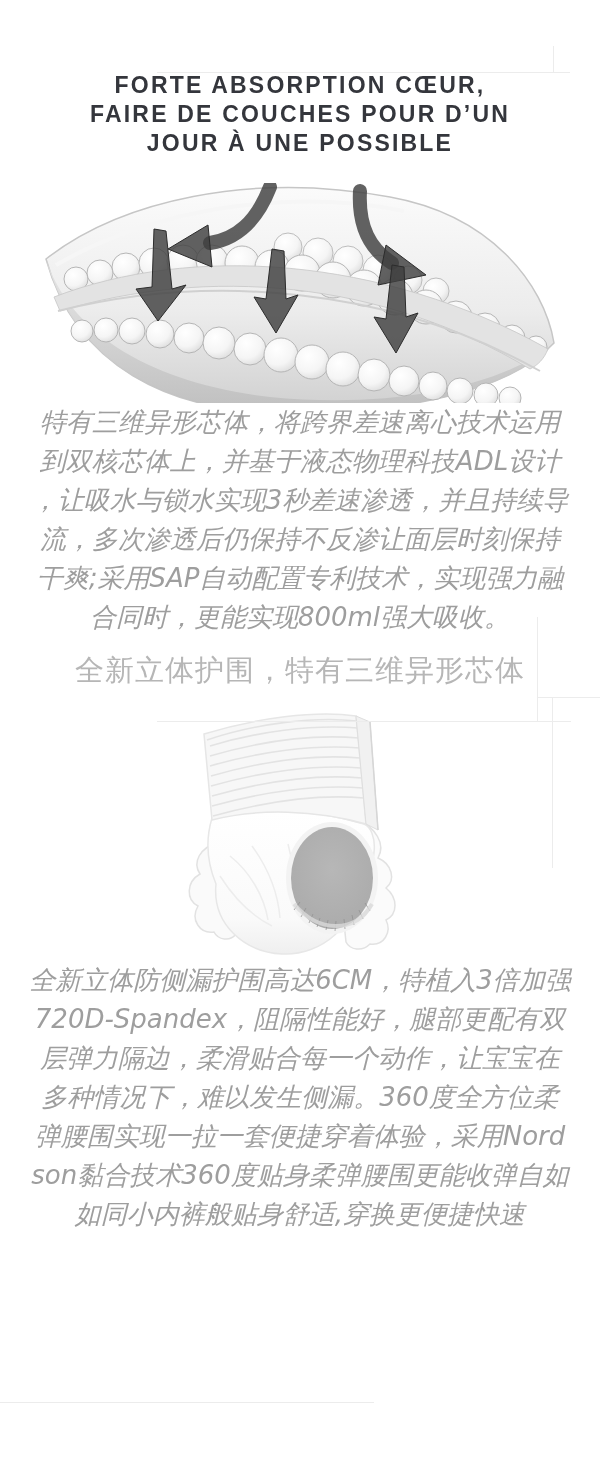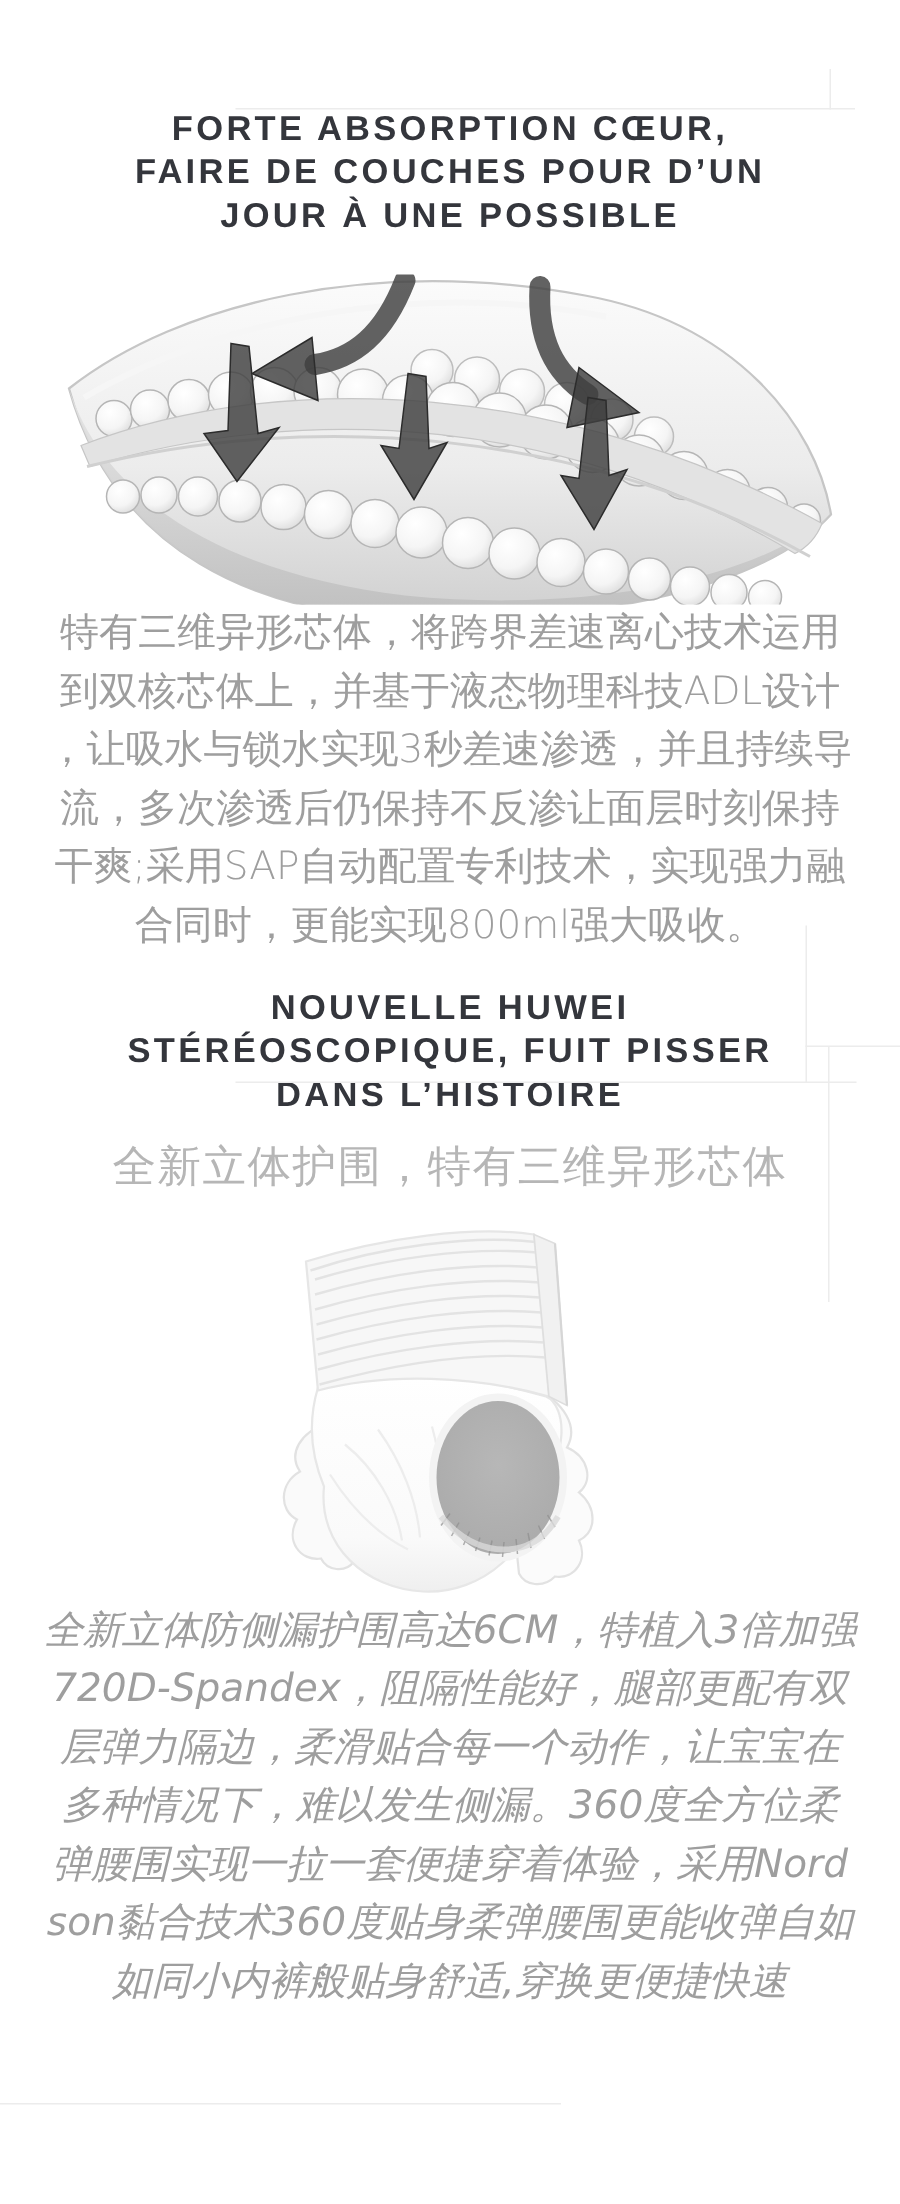--- a/index.html
+++ b/index.html
@@ -32,21 +32,21 @@
     font-family:"DejaVu Sans","Liberation Sans",sans-serif;
   }
   .sub1 { margin-top:31px; }
   .sub2 { margin-top:15px; }
   .zh-body {
     font-weight:300; font-size:26px; line-height:39px;
     color:#9e9e9e; text-align:center; white-space:pre-line;
     margin-left:20px; margin-right:20px;
     font-family:"DejaVu Sans","Liberation Sans",sans-serif;
   }
-  .body1 { margin-top:0px; }
+  .body1 { margin-top:0px;font-style:italic; }
   .body2 { margin-top:3px;font-style:italic; }
 
   .figure1 { margin:25px auto 0 auto; width:520px; height:220px; }
   .figure2 { margin:18px 0 0 160px; width:236px; height:252px; }
   svg { display:block; }
 </style>
 </head>
 <body>
 
 <div class="page">
@@ -160,23 +160,20 @@
 
     <p class="zh-body body1">特有三维异形芯体，将跨界差速离心技术运用
 到双核芯体上，并基于液态物理科技ADL设计
 ，让吸水与锁水实现3秒差速渗透，并且持续导
 流，多次渗透后仍保持不反渗让面层时刻保持
 干爽;采用SAP自动配置专利技术，实现强力融
 合同时，更能实现800ml强大吸收。</p>
   </section>
 
   <section>
-    <h1 class="fr-heading h2">NOUVELLE HUWEI
-STÉRÉOSCOPIQUE, FUIT PISSER
-DANS L’HISTOIRE</h1>
     <p class="zh-subtitle sub2">全新立体护围，特有三维异形芯体</p>
 
     <div class="figure2">
 
       <svg width="236" height="252" viewBox="0 0 236 252">
         <defs>
           <linearGradient id="dbody" x1="0" y1="0" x2="0" y2="1">
             <stop offset="0" stop-color="#ffffff"></stop>
               <stop offset="0.75" stop-color="#fafafa"></stop>
               <stop offset="1" stop-color="#efefef"></stop>

